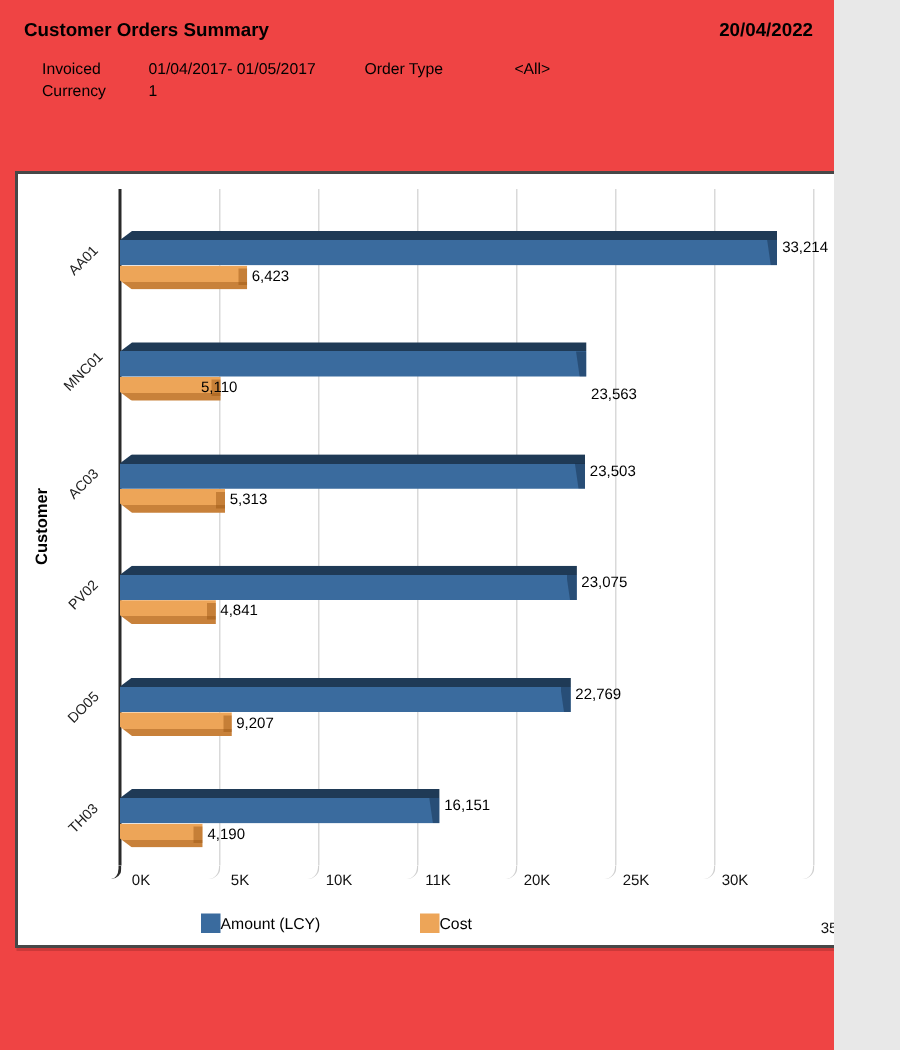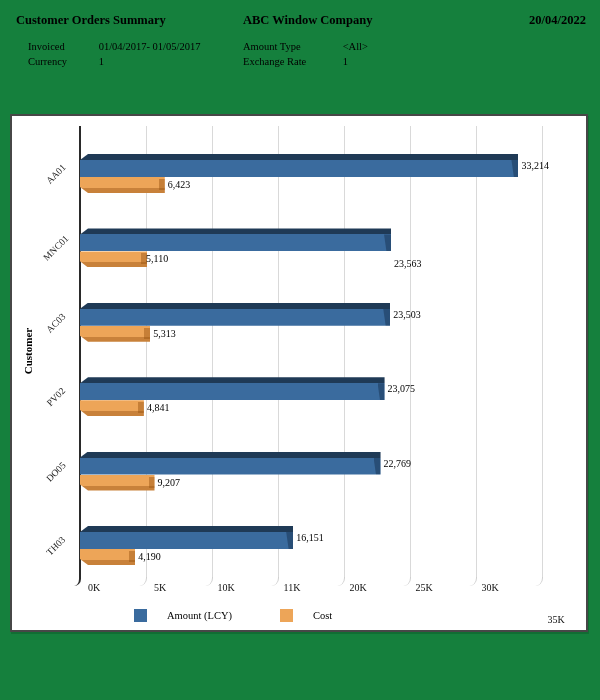--- a/index.html
+++ b/index.html
@@ -1,17 +1,17 @@
 <!DOCTYPE html>
 <html><head>
 <meta charset="utf-8">
 <style>
   html,body{margin:0;padding:0;background:#e8e8e8;}
-  .page{position:relative;width:600px;height:700px;background:#15803d;overflow:hidden;
-        font-family:Liberation Serif, serif;color:#000;}
+  .page{position:relative;width:556px;height:700px;background:#ef4444;overflow:hidden;
+        font-family:Liberation Sans, sans-serif;color:#000;}
 
   
   .hdr-title{position:absolute;left:16px;top:13px;font-size:12.5px;font-weight:bold;}
   .hdr-company{position:absolute;left:243px;top:13px;font-size:12.5px;font-weight:bold;}
   .hdr-date{position:absolute;right:14px;top:13px;font-size:12.5px;font-weight:bold;}
   .meta{position:absolute;top:39px;font-size:10.5px;line-height:15px;}
   .meta-left{left:16px;margin-left:12px;}
   .meta-right{left:243px;}
   .meta-row{white-space:nowrap;}
   .meta-left .m-label{display:inline-block;width:68px;}
@@ -41,54 +41,49 @@
   .bar-cost{position:absolute;height:16px;
        clip-path:polygon(0 0,100% 0,100% 100%,8px 100%,0 62%);}
   .bar-cost::after{content:"";position:absolute;right:0;top:2px;bottom:3px;width:6px;
        background:rgba(150,82,16,.45);}
 
   .val{position:absolute;font-size:10px;color:#000;white-space:nowrap;}
 
   .y-title{position:absolute;left:16px;top:235px;font-size:11px;font-weight:bold;
            transform:translate(-50%,-50%) rotate(-90deg);white-space:nowrap;}
 
-  .legend-item{position:absolute;top:493px;display:flex;align-items:center;gap:20px;
+  .legend-item{position:absolute;top:493px;display:flex;align-items:center;gap:0;
                font-size:10.5px;}
   .legend-amount{left:122px;}
   .legend-cost{left:268px;}
   .swatch{width:13px;height:13px;display:inline-block;}
 </style>
 </head>
 <body>
 
 <div class="page">
 
   <div class="hdr-title">Customer Orders Summary</div>
-  <div class="hdr-company">ABC Window Company</div>
   <div class="hdr-date">20/04/2022</div>
 
   <div class="meta meta-left">
     <div class="meta-row">
       <span class="m-label">Invoiced</span>
       <span class="m-value">01/04/2017- 01/05/2017</span>
     </div>
     <div class="meta-row">
       <span class="m-label">Currency</span>
       <span class="m-value">1</span>
     </div>
   </div>
 
   <div class="meta meta-right">
     <div class="meta-row">
-      <span class="m-label">Amount Type</span>
+      <span class="m-label">Order Type</span>
       <span class="m-value">&lt;All&gt;</span>
-    </div>
-    <div class="meta-row">
-      <span class="m-label">Exchange Rate</span>
-      <span class="m-value">1</span>
     </div>
   </div>
 
   <div class="chart-box">
     <div class="plot">
         <div class="gridline axis" style="left: 67px;"></div>
         <div class="tick-label" style="left: 68px;">0K</div>
         <div class="gridline" style="left: 134px;"></div>
         <div class="tick-label" style="left: 134px;">5K</div>
         <div class="gridline" style="left: 200px;"></div>
@@ -105,21 +100,21 @@
         <div class="tick-label" style="left: 530px; margin-top: 32px;">35K</div>
         <div class="cat" style="left: 44px; top: 58px;">AA01</div>
         <div class="bar-amount" style="left: 68px; top: 38px; width: 438.425px; background: linear-gradient(rgb(31, 58, 86) 0px, rgb(31, 58, 86) 6px, rgb(58, 107, 158) 6px);"></div>
         <div class="val" style="left: 509.425px; top: 44px;">33,214</div>
         <div class="bar-cost" style="left: 68px; top: 61px; width: 84.7836px; background: linear-gradient(rgb(237, 165, 88) 0px, rgb(237, 165, 88) 11px, rgb(200, 129, 58) 11px);"></div>
         <div class="val" style="left: 155.784px; top: 63px;">6,423</div>
         <div class="cat" style="left: 44px; top: 132.4px;">MNC01</div>
         <div class="bar-amount" style="left: 68px; top: 112.4px; width: 311.032px; background: linear-gradient(rgb(31, 58, 86) 0px, rgb(31, 58, 86) 6px, rgb(58, 107, 158) 6px);"></div>
         <div class="val" style="left: 382.032px; top: 118.4px; margin-top: 24px;">23,563</div>
         <div class="bar-cost" style="left: 68px; top: 135.4px; width: 67.452px; background: linear-gradient(rgb(237, 165, 88) 0px, rgb(237, 165, 88) 11px, rgb(200, 129, 58) 11px);"></div>
-        <div class="val" style="left: 134px; top: 137.4px;">5,110</div>
+        <div class="val" style="left: 122px; top: 137.4px;">5,110</div>
         <div class="cat" style="left: 44px; top: 206.8px;">AC03</div>
         <div class="bar-amount" style="left: 68px; top: 186.8px; width: 310.24px; background: linear-gradient(rgb(31, 58, 86) 0px, rgb(31, 58, 86) 6px, rgb(58, 107, 158) 6px);"></div>
         <div class="val" style="left: 381.24px; top: 192.8px;">23,503</div>
         <div class="bar-cost" style="left: 68px; top: 209.8px; width: 70.1316px; background: linear-gradient(rgb(237, 165, 88) 0px, rgb(237, 165, 88) 11px, rgb(200, 129, 58) 11px);"></div>
         <div class="val" style="left: 141.132px; top: 211.8px;">5,313</div>
         <div class="cat" style="left: 44px; top: 281.2px;">PV02</div>
         <div class="bar-amount" style="left: 68px; top: 261.2px; width: 304.59px; background: linear-gradient(rgb(31, 58, 86) 0px, rgb(31, 58, 86) 6px, rgb(58, 107, 158) 6px);"></div>
         <div class="val" style="left: 375.59px; top: 267.2px;">23,075</div>
         <div class="bar-cost" style="left: 68px; top: 284.2px; width: 63.9012px; background: linear-gradient(rgb(237, 165, 88) 0px, rgb(237, 165, 88) 11px, rgb(200, 129, 58) 11px);"></div>
         <div class="val" style="left: 134.901px; top: 286.2px;">4,841</div>

